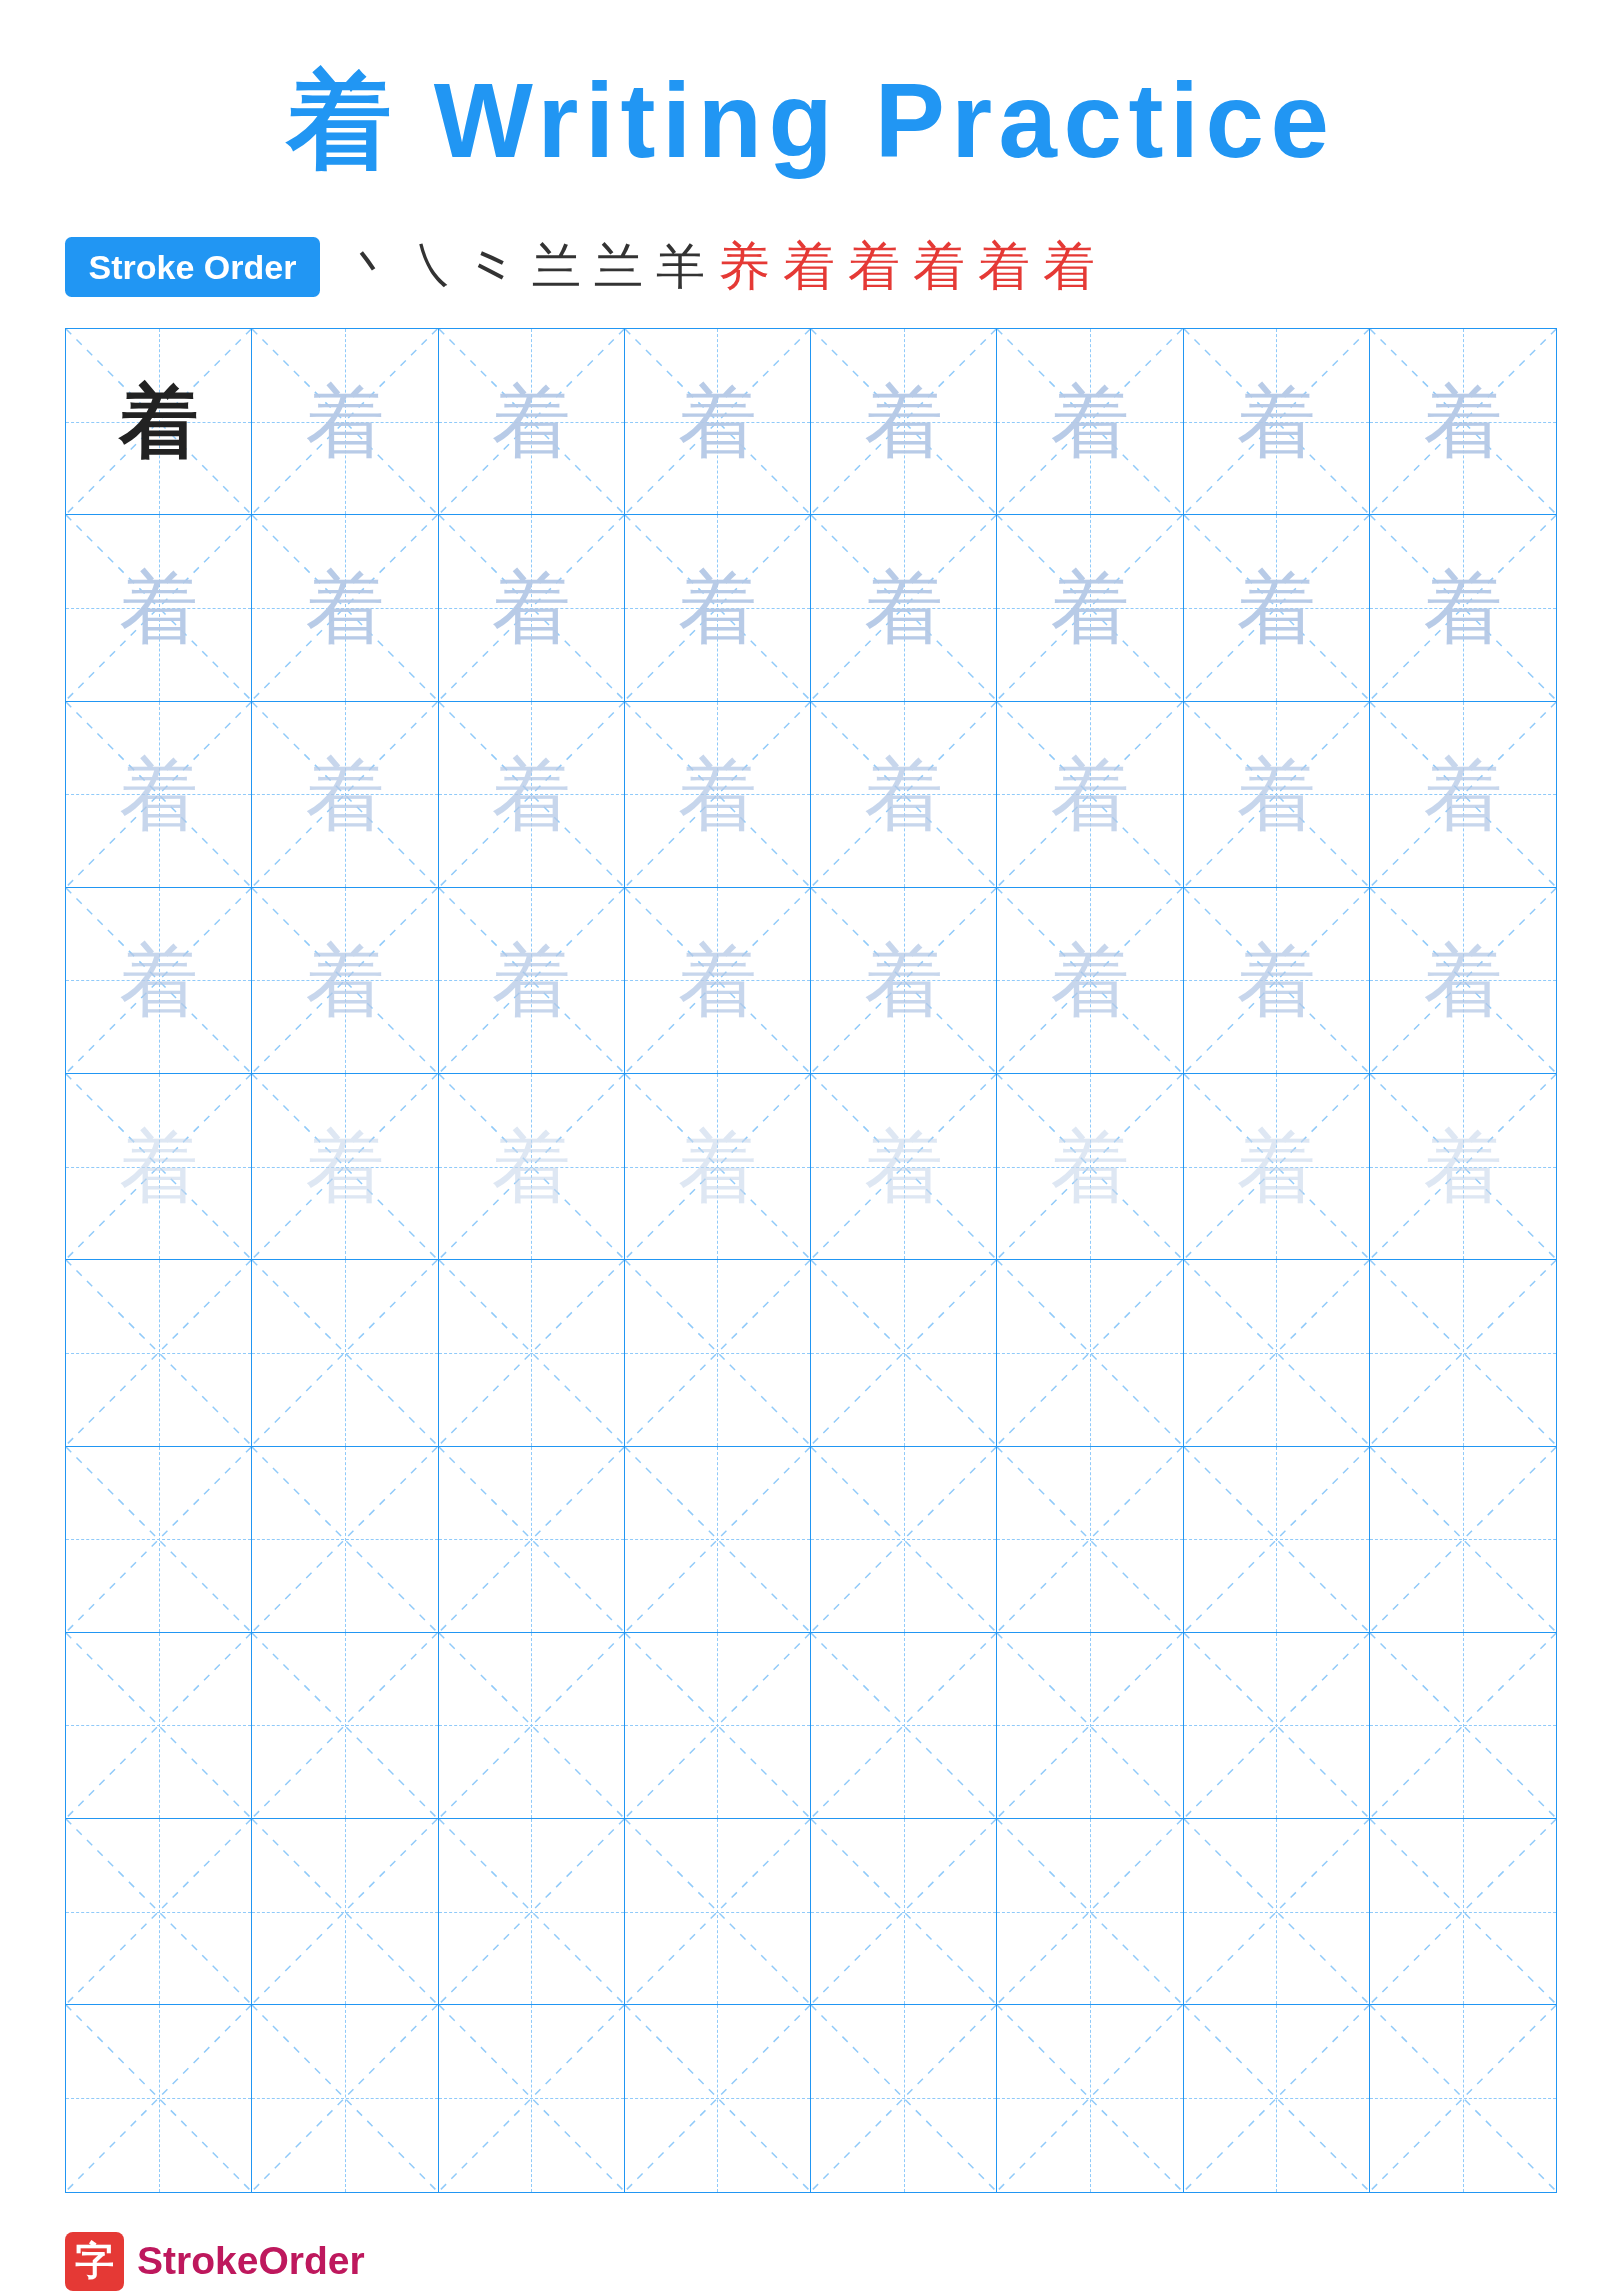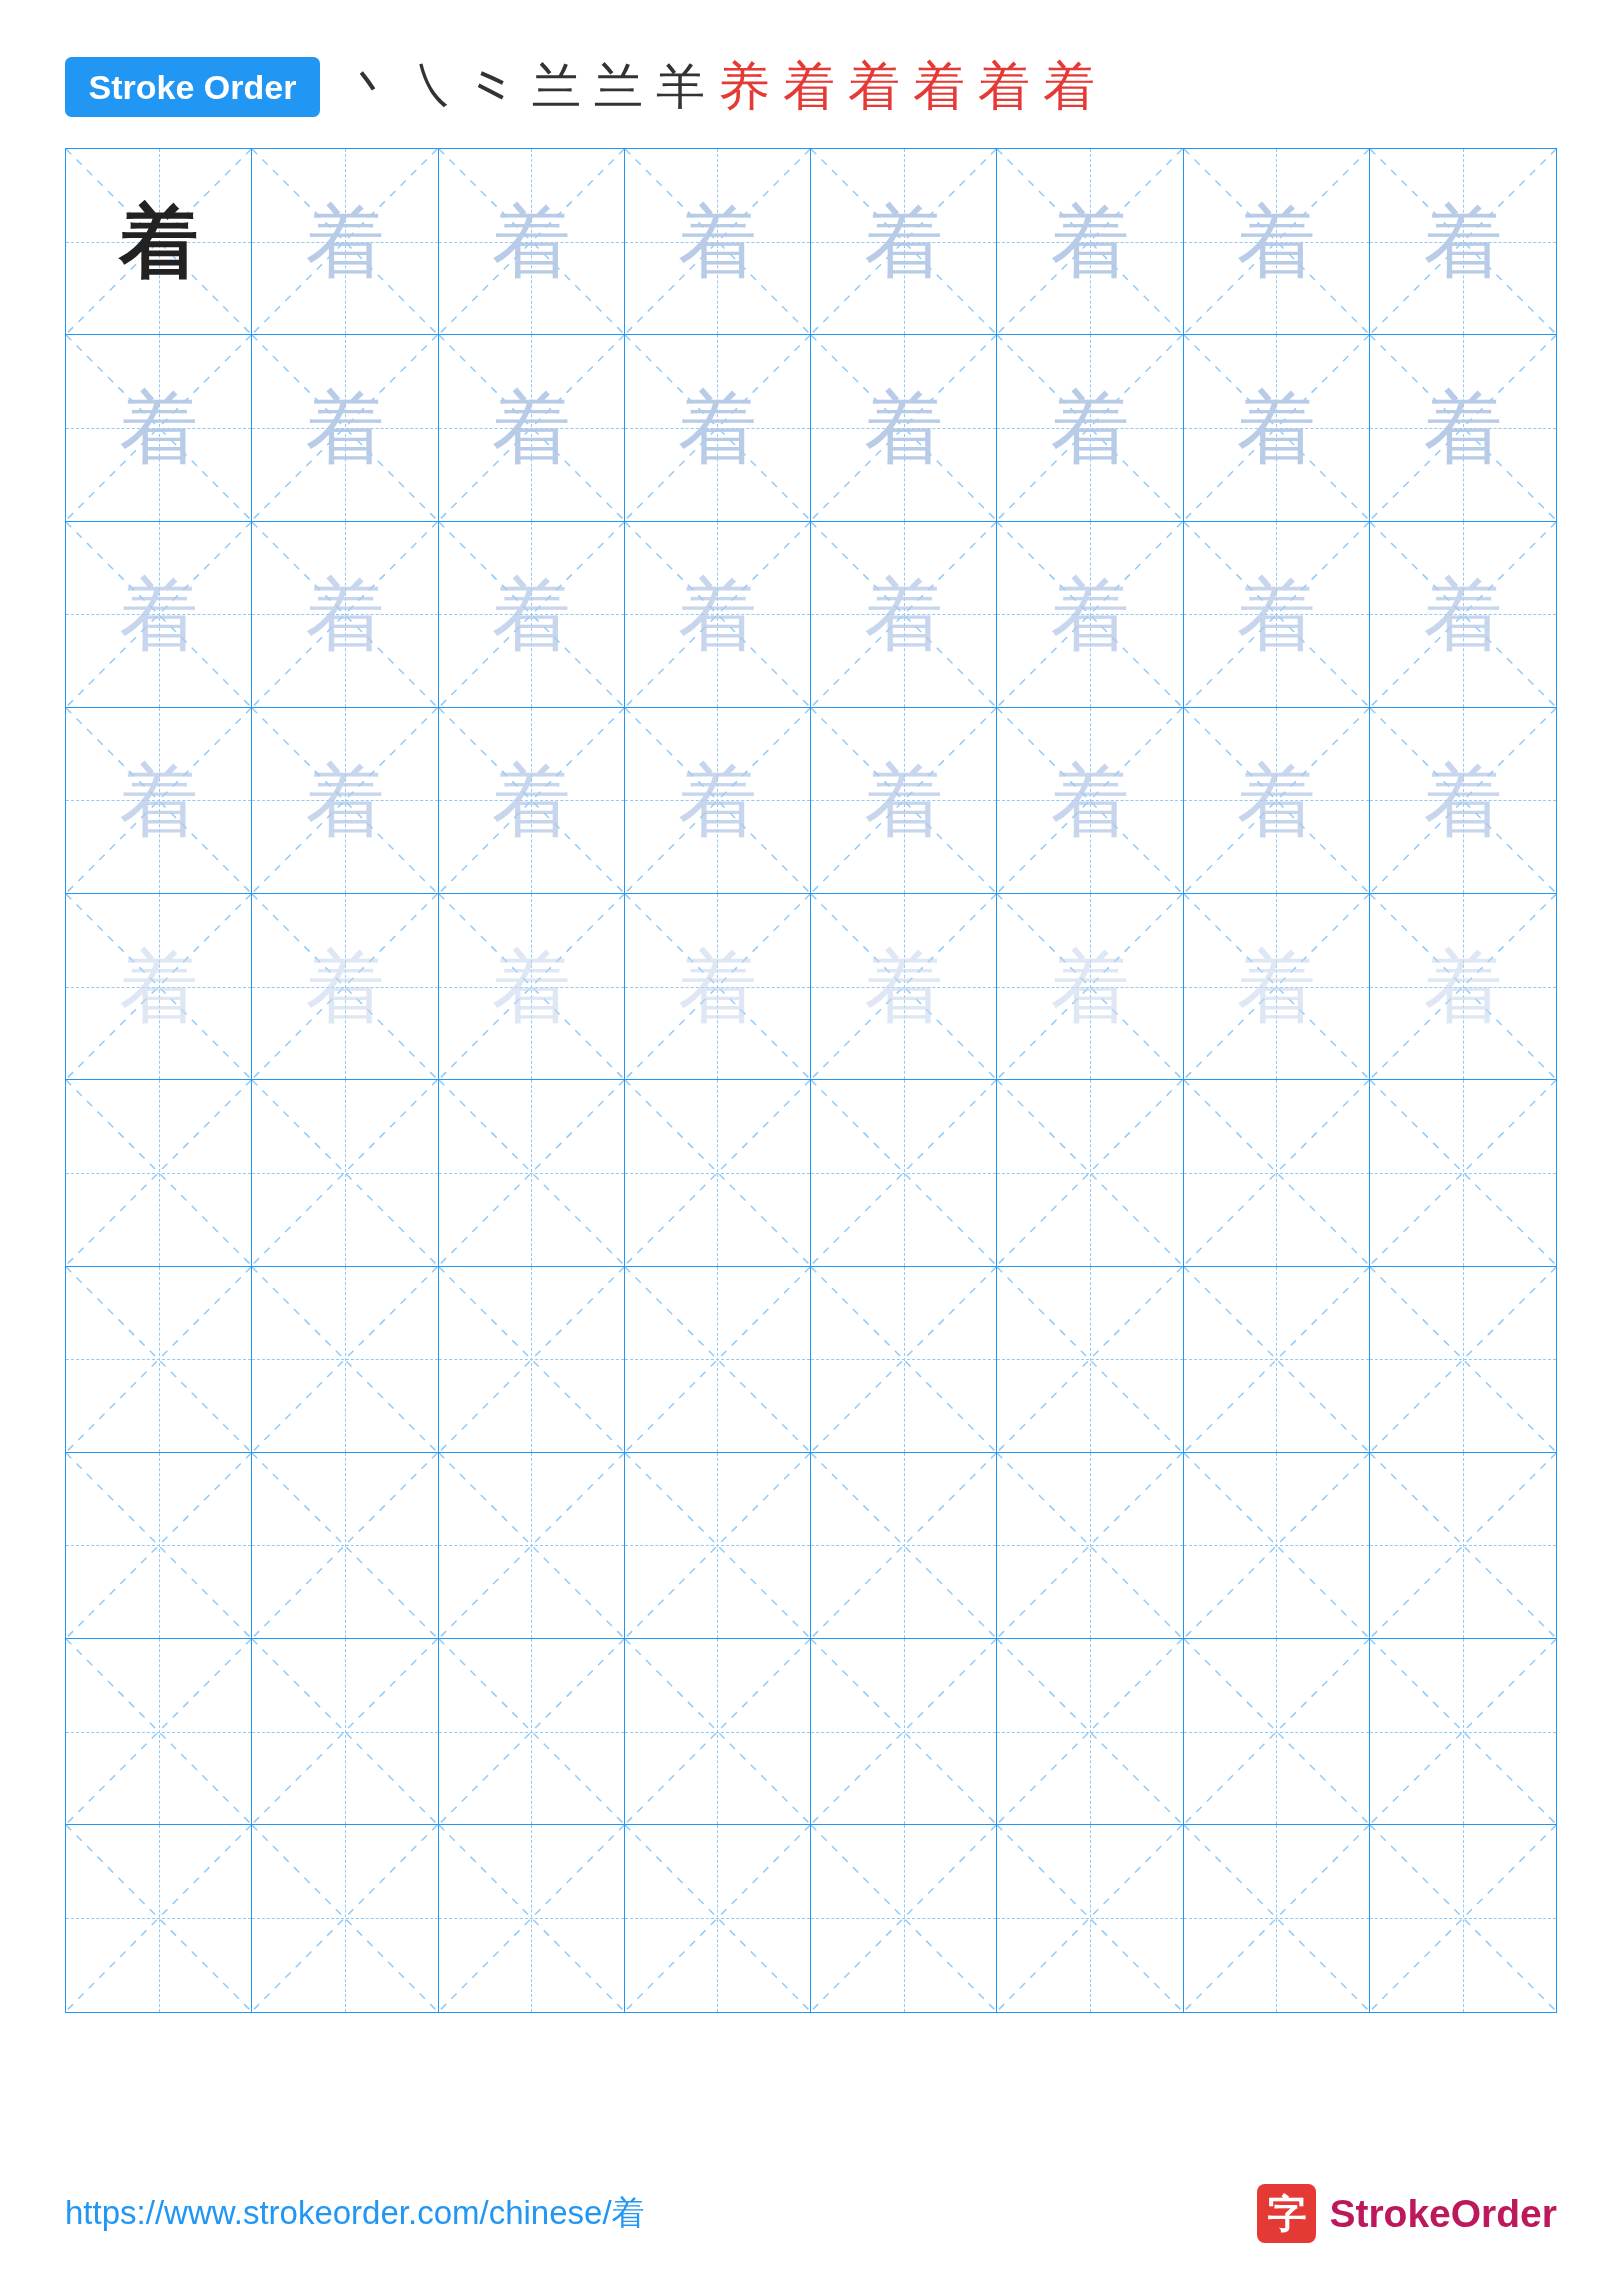--- a/index.html
+++ b/index.html
@@ -196,20 +196,23 @@
       font-size: 39px;
       font-weight: bold;
       color: #be185d;
     }
   </style>
 </head>
 <body>
 
 <div class="page">
 
+  <h1 class="title">
+    <span class="char">着</span><span> Writing Practice</span>
+  </h1>
 
   <div class="stroke-order-row">
     <div class="stroke-order-badge">Stroke Order</div>
     <div class="stroke-sequence">
       <span class="s1">丶</span>
       <span class="s2">㇏</span>
       <span class="s3">⺀</span>
       <span class="s4" style="color:#333;font-size:49px;">兰</span>
       <span class="s5" style="color:#333;font-size:49px;">兰</span>
       <span class="s6" style="color:#333;font-size:49px;">羊</span>
@@ -780,21 +783,20 @@
       <div class="grid-cell last-row">
         <svg class="cell-diag" viewBox="0 0 100 100" preserveAspectRatio="none">
           <line x1="0" y1="0" x2="100" y2="100" stroke="#90CAF9" stroke-width="0.8" stroke-dasharray="4,4"></line>
           <line x1="100" y1="0" x2="0" y2="100" stroke="#90CAF9" stroke-width="0.8" stroke-dasharray="4,4"></line>
         </svg>
         <span class="cell-char empty"></span>
       </div>
     </div>
 
   <div class="footer">
-    <a class="footer-url">https://www.strokeorder.com/chinese/着</a>
     <div class="footer-brand">
       <div class="footer-brand-icon">字</div>
       <span class="footer-brand-text">StrokeOrder</span>
     </div>
   </div>
 
 </div>
 
 
 </body></html>

